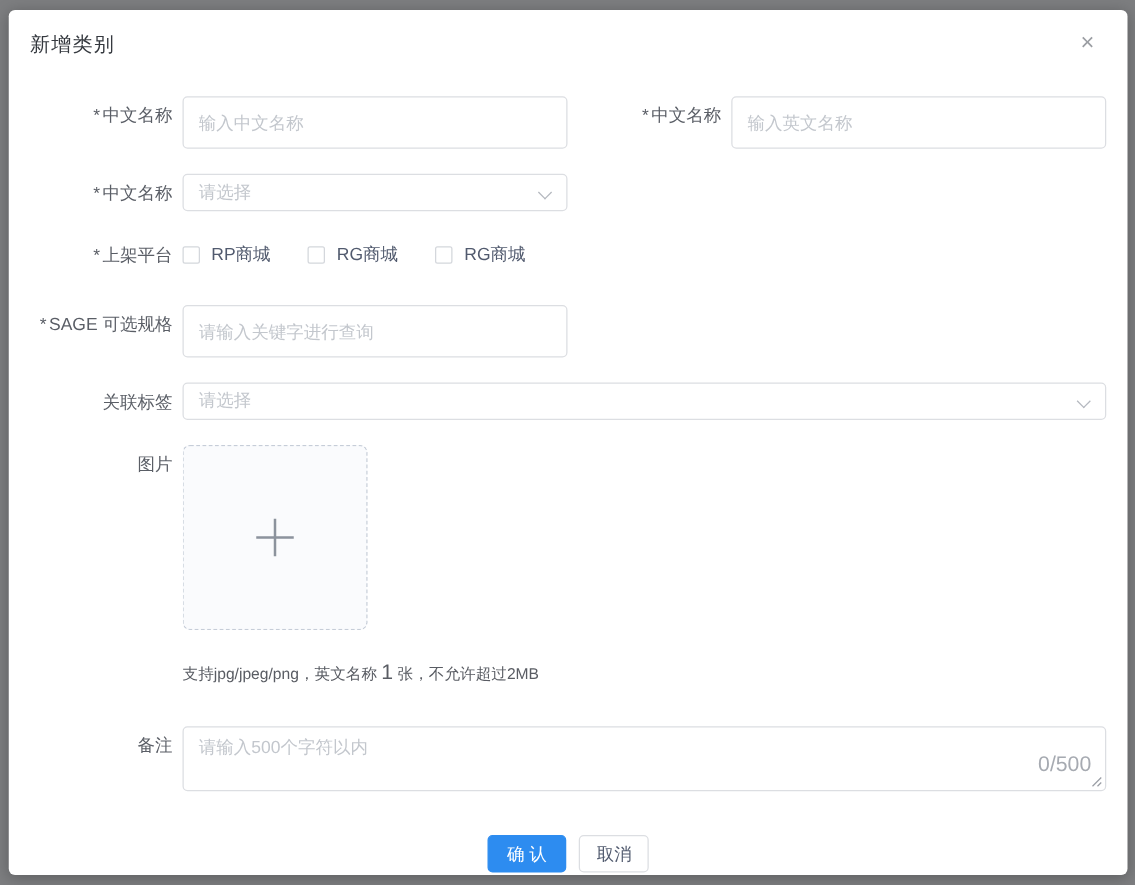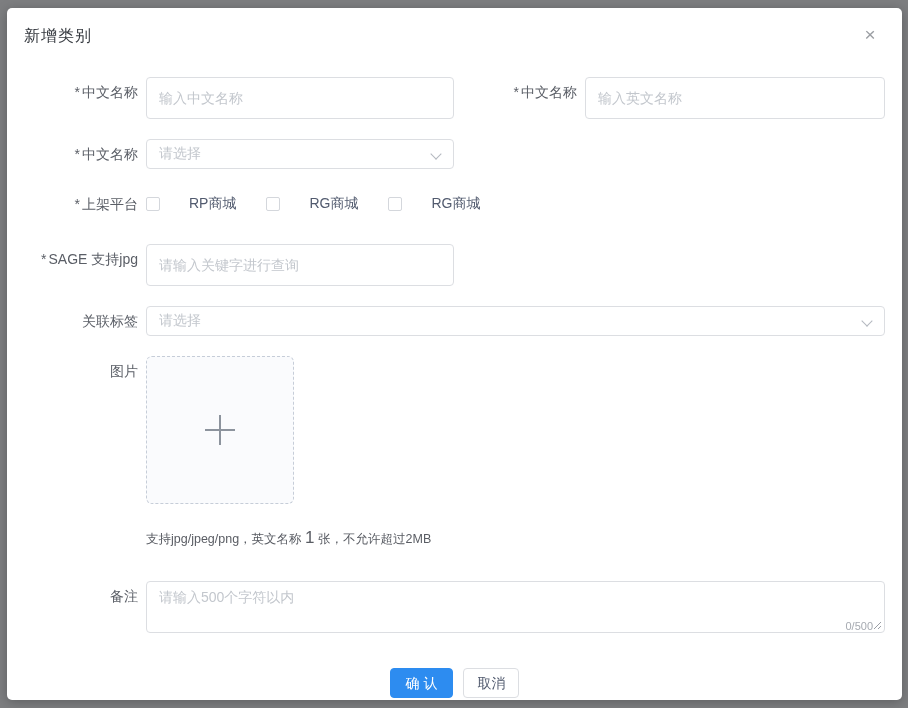--- a/index.html
+++ b/index.html
@@ -53,21 +53,21 @@
   }
   .select-placeholder { font-size: 14px; color: #c3c7cd; }
   .chevron {
     position: absolute; right: 14px; top: 11px;
     width: 8px; height: 8px;
     border-right: 1.4px solid #b4b8bf; border-bottom: 1.4px solid #b4b8bf;
     transform: rotate(45deg); pointer-events: none;
   }
   .second-item .form-label { width: 131px; }
   .checkbox-group { display: flex; align-items: center; height: 30px; }
-  .checkbox-item { display: flex; align-items: center; margin-right: 30px; cursor: pointer; gap: 20px; }
+  .checkbox-item { display: flex; align-items: center; margin-right: 30px; cursor: pointer; }
   .checkbox-box {
     width: 14px; height: 14px; border: 1px solid #d4d7dc; border-radius: 2px;
     background: #fff; margin-right: 9px; flex: none;
   }
   .checkbox-label { font-size: 14px; color: #515a6e; }
   .upload-box {
     width: 148px; height: 148px;
     border: 1px dashed #c6cdd8; border-radius: 6px;
     background: #fafbfd;
     display: flex; align-items: center; justify-content: center;
@@ -80,22 +80,22 @@
   .plus-icon::before { left: 0; top: 14px; width: 30px; height: 2px; }
   .plus-icon::after { left: 14px; top: 0; width: 2px; height: 30px; }
   .upload-tip-row { display: flex; margin-top: 25px; margin-bottom: 33px; }
   .upload-tip { font-size: 12.5px; color: #595c63; line-height: 18px; }
   .upload-tip .tip-count { font-size: 17px; color: #595c63; }
   .remark-textarea {
     width: 739px; height: 52px; padding: 6px 12px;
     resize: none; line-height: 19px; display: block;
   }
   .char-counter {
-    position: absolute; right: 12px; bottom: 1px;
-    font-size: 11px; color: #a6aab1; background: transparent;
+    position: absolute; right: 12px; bottom: 11px;
+    font-size: 17px; color: #a6aab1; background: transparent;
   }
   .resize-handle { position: absolute; right: 3px; bottom: 3px; pointer-events: none; }
   .modal-footer {
     margin-top: 35px;
     display: flex; justify-content: center; align-items: center; gap: 10px;
   }
   .btn {
     height: 30px; border-radius: 4px; font-size: 14px; cursor: pointer;
     font-family: "Liberation Sans", "DejaVu Sans", sans-serif;
     line-height: 28px;
@@ -158,21 +158,21 @@
           <span class="checkbox-label">RG商城</span>
         </label>
         <label class="checkbox-item">
           <span class="checkbox-box"></span>
           <span class="checkbox-label">RG商城</span>
         </label>
       </div>
     </div>
 
     <div class="form-row">
-      <div class="form-label"><span class="required-mark">*</span><span>SAGE 支持jpg</span></div>
+      <div class="form-label"><span class="required-mark">*</span><span>SAGE 可选规格</span></div>
       <div class="ctl">
         <input class="text-input w-308" type="text" placeholder="请输入关键字进行查询" style="">
       </div>
     </div>
 
     <div class="form-row">
       <div class="form-label"><span>关联标签</span></div>
       <div class="ctl">
         <div class="select-box w-739">
           <span class="select-placeholder">请选择</span>

